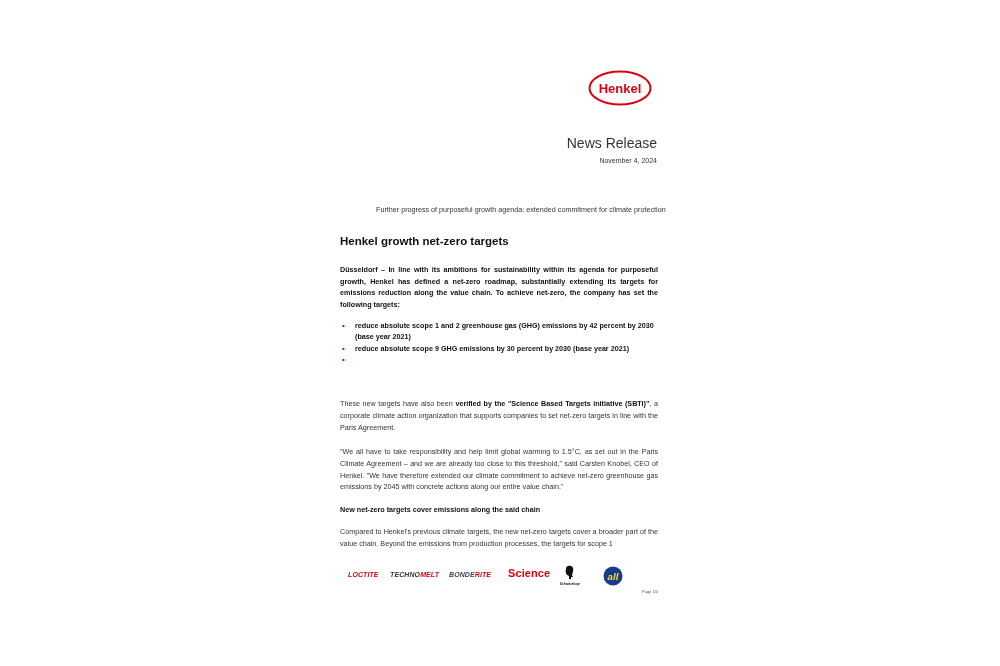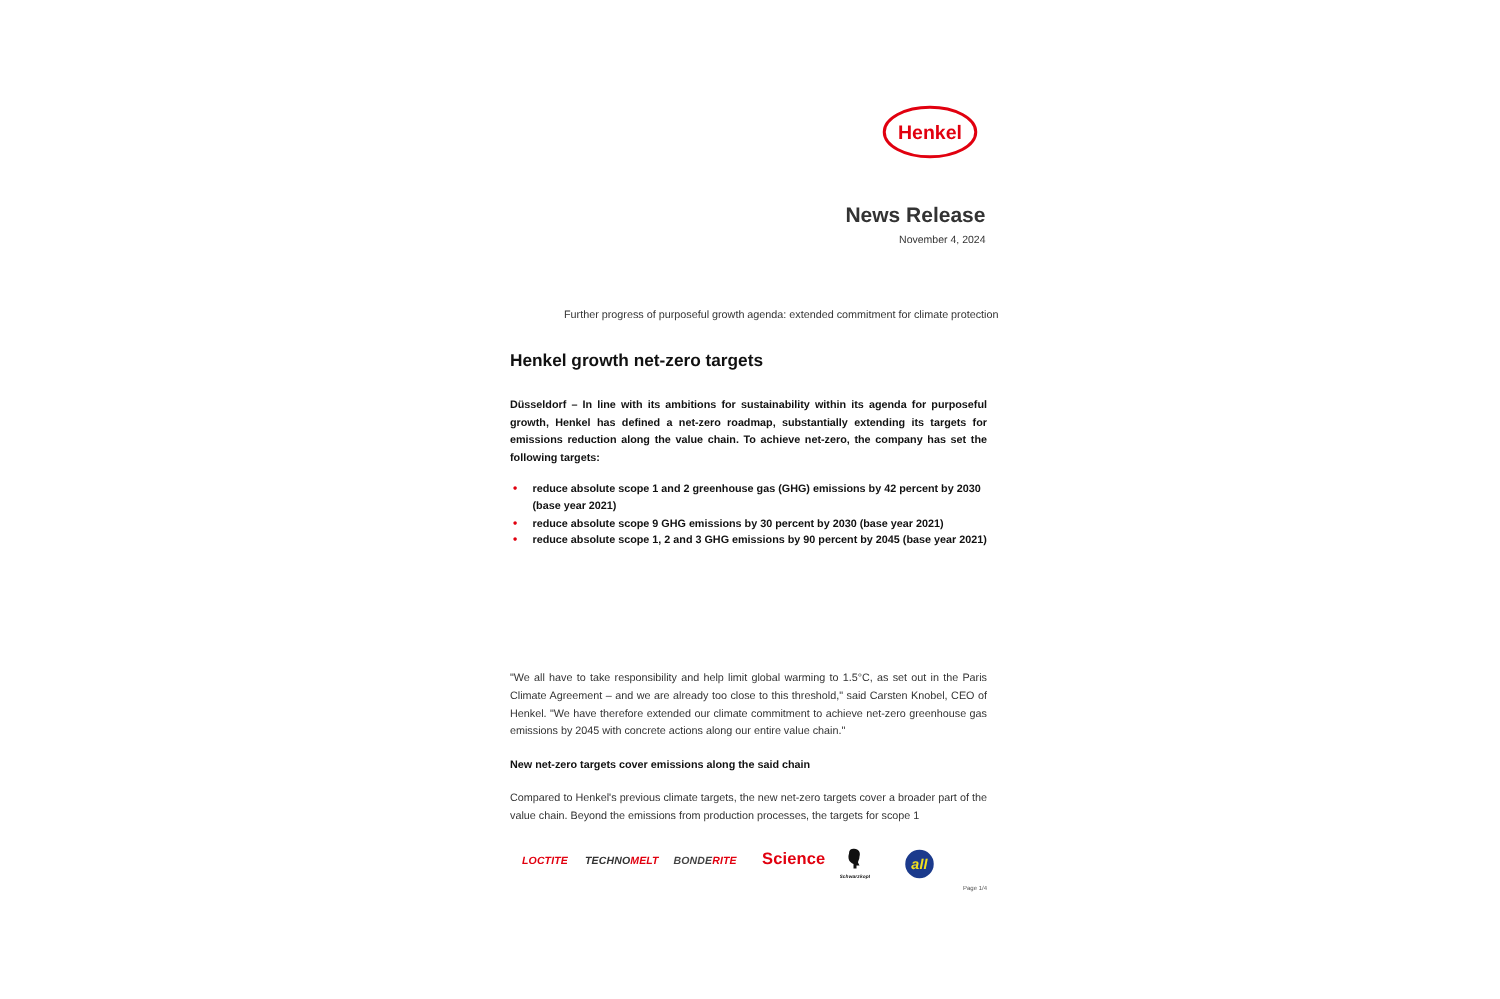--- a/index.html
+++ b/index.html
@@ -1,20 +1,20 @@
 <!DOCTYPE html>
 <html><head>
 <meta charset="utf-8">
 <style>
   html, body { margin: 0; padding: 0; background: #ffffff; }
   body { width: 1000px; height: 666px; position: relative; overflow: hidden; font-family: "Liberation Sans", "DejaVu Sans", sans-serif; color: #1a1a1a; }
   .page { position: absolute; left: 340px; top: 0; width: 320px; height: 500px; }
   .logo { position: absolute; left: 248px; top: 70px; width: 64px; height: 36px; }
   .logo svg { width: 64px; height: 36px; display: block; }
-  .title { position: absolute; right: 3px; top: 135px; font-size: 14px; font-weight: bold; color: #333; white-space: nowrap; }
+  .title { position: absolute; right: 3px; top: 135px; font-size: 14px; font-weight: normal; color: #333; white-space: nowrap; }
   .date { position: absolute; right: 3px; top: 157px; font-size: 7px; color: #333; white-space: nowrap; }
   .subtitle { position: absolute; left: 0; top: 205px; font-size: 7.2px; color: #333; white-space: nowrap; padding-left: 36px; }
   .headline { position: absolute; left: 0; top: 235px; font-size: 11.5px; font-weight: bold; color: #111; white-space: nowrap; }
   .lead { position: absolute; left: 0; top: 264px; width: 318px; font-size: 7.2px; font-weight: bold; line-height: 11.5px; text-align: justify; color: #111; }
   .bullets { position: absolute; left: 0; top: 320px; width: 318px; margin: 0; padding: 0; list-style: none; }
   .bullets li { position: relative; padding-left: 15px; font-size: 7.2px; font-weight: bold; line-height: 11.3px; color: #111; }
   .bullets li .dot { position: absolute; left: 2px; top: 0; color: #e1000f; font-size: 8px; }
   .para { position: absolute; left: 0; width: 318px; font-size: 7.2px; line-height: 11.8px; color: #333; text-align: justify; }
   .p1 { top: 398px; }
   .p2 { top: 446px; }
@@ -49,23 +49,24 @@
   <div class="date">November 4, 2024</div>
 
   <div class="subtitle">Further progress of purposeful growth agenda: extended commitment for climate protection</div>
   <div class="headline">Henkel growth net-zero targets</div>
 
   <div class="lead">Düsseldorf – In line with its ambitions for sustainability within its agenda for purposeful growth, Henkel has defined a net-zero roadmap, substantially extending its targets for emissions reduction along the value chain. To achieve net-zero, the company has set the following targets:</div>
 
   <ul class="bullets">
     <li><span class="dot">•</span><span>reduce absolute scope 1 and 2 greenhouse gas (GHG) emissions by 42 percent by 2030 (base year 2021)</span></li>
     <li><span class="dot">•</span><span>reduce absolute scope 9 GHG emissions by 30 percent by 2030 (base year 2021)</span></li>
-    <li><span class="dot">•</span><span>reduce absolute scope 1, 2 and 3 GHG emissions by 90 percent by 2045 (base year 2021)</span></li>
+    <li><span class="dot">•</span></li>
   </ul>
 
+  <div class="para p1"><span>These new targets have also been </span><b>verified by the "Science Based Targets initiative (SBTi)"</b><span>, a corporate climate action organization that supports companies to set net-zero targets in line with the Paris Agreement.</span></div>
 
   <div class="para p2">"We all have to take responsibility and help limit global warming to 1.5°C, as set out in the Paris Climate Agreement – and we are already too close to this threshold," said Carsten Knobel, CEO of Henkel. "We have therefore extended our climate commitment to achieve net-zero greenhouse gas emissions by 2045 with concrete actions along our entire value chain."</div>
 
   <div class="subhead">New net-zero targets cover emissions along the said chain</div>
 
   <div class="para p3">Compared to Henkel's previous climate targets, the new net-zero targets cover a broader part of the value chain. Beyond the emissions from production processes, the targets for scope 1</div>
 
   <div class="brands">
     <div class="brand b-loctite">LOCTITE</div>
     <div class="brand b-technomelt"><span style="color:#333">TECHNO</span><span>MELT</span></div>

